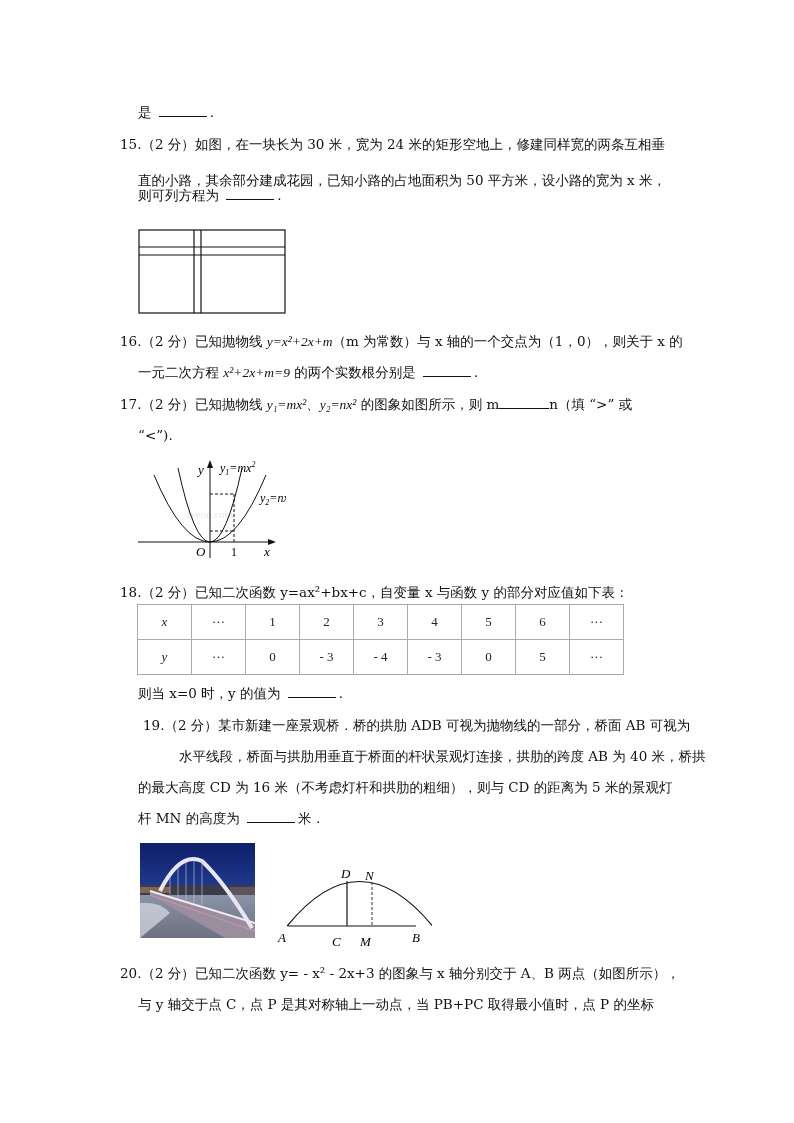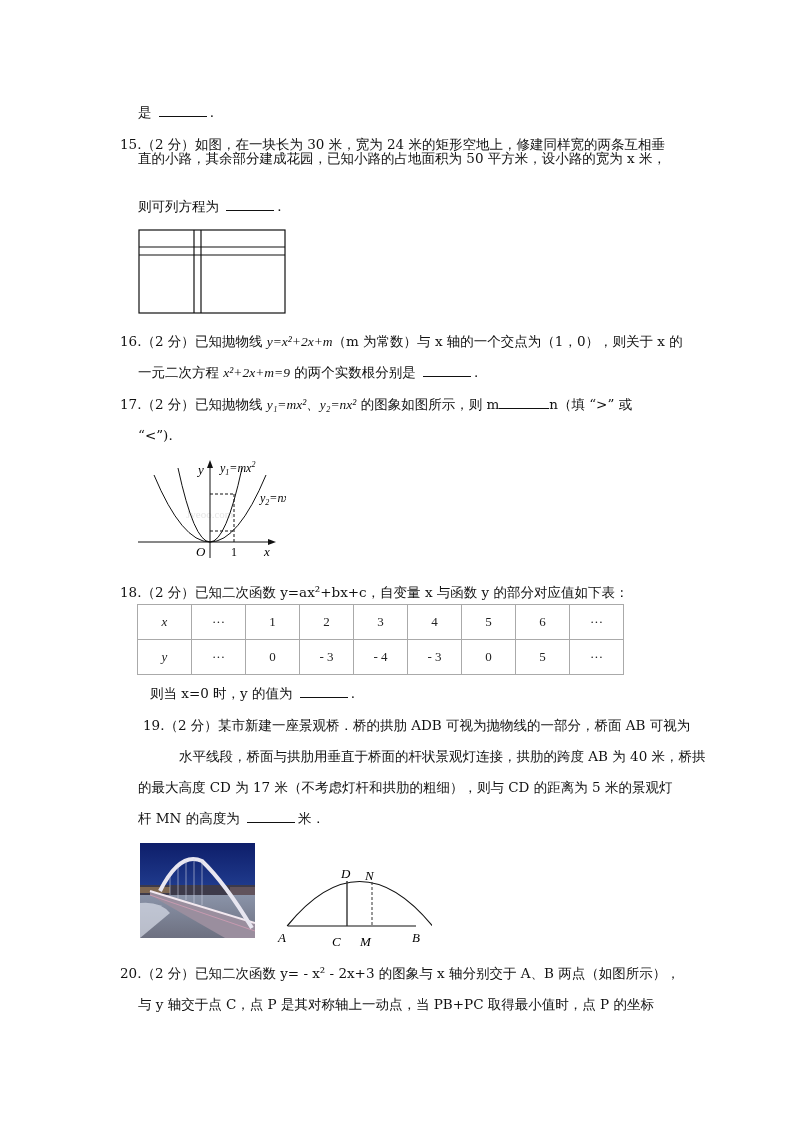--- a/index.html
+++ b/index.html
@@ -17,22 +17,22 @@
 
 <div class="line" style="left:138px;top:102px;">
   <span>是</span>
   <span class="blank"></span><span>.</span>
 </div>
 
 <div>
   <div class="line" style="left:120px;top:134px;">
     <span>15.</span><span>（2 分）</span><span>如图，在一块长为 30 米，宽为 24 米的矩形空地上，修建同样宽的两条互相垂</span>
   </div>
-  <div class="line" style="left:138px;top:148px;">直的小路，其余部分建成花园，已知小路的占地面积为 50 平方米，设小路的宽为 x 米，</div>
-  <div class="line" style="left:138px;top:196px;text-align:center;">
+  <div class="line" style="left:138px;top:170px;">直的小路，其余部分建成花园，已知小路的占地面积为 50 平方米，设小路的宽为 x 米，</div>
+  <div class="line" style="left:138px;top:185px;text-align:center;">
     <span>则可列方程为</span>
     <span class="blank"></span><span>.</span>
   </div>
   <svg style="position:absolute;left:138px;top:229px;" width="150" height="86">
     <rect x="1" y="1" width="146" height="83" fill="none" stroke="#111" stroke-width="1.2"></rect>
     <line x1="1" y1="18" x2="147" y2="18" stroke="#111" stroke-width="1.2"></line>
     <line x1="1" y1="26" x2="147" y2="26" stroke="#111" stroke-width="1.2"></line>
     <line x1="56" y1="1" x2="56" y2="84" stroke="#111" stroke-width="1.2"></line>
     <line x1="63" y1="1" x2="63" y2="84" stroke="#111" stroke-width="1.2"></line>
   </svg>
@@ -96,32 +96,32 @@
       <td>0</td>
       <td>- 3</td>
       <td>- 4</td>
       <td>- 3</td>
       <td>0</td>
       <td>5</td>
       <td>···</td>
     </tr>
   </tbody>
     </table>
-  <div class="line" style="left:150px;top:683px;text-align:right;">
+  <div class="line" style="left:138px;top:683px;text-align:right;">
     <span>则当 x=0 时，y 的值为</span>
     <span class="blank"></span><span>.</span>
   </div>
 </div>
 
 <div>
   <div class="line" style="left:120px;top:715px;margin-left:23px;">
     <span>19.</span><span>（2 分）</span><span>某市新建一座景观桥．桥的拱肋 ADB 可视为抛物线的一部分，桥面 AB 可视为</span>
   </div>
   <div class="line" style="left:138px;top:746px;margin-left:41px;">水平线段，桥面与拱肋用垂直于桥面的杆状景观灯连接，拱肋的跨度 AB 为 40 米，桥拱</div>
-  <div class="line" style="left:138px;top:777px;">的最大高度 CD 为 17 米（不考虑灯杆和拱肋的粗细），则与 CD 的距离为 5 米的景观灯</div>
+  <div class="line" style="left:138px;top:777px;">的最大高度 CD 为 16 米（不考虑灯杆和拱肋的粗细），则与 CD 的距离为 5 米的景观灯</div>
   <div class="line" style="left:138px;top:808px;">
     <span>杆 MN 的高度为</span>
     <span class="blank"></span><span>米．</span>
   </div>
   <div class="photo">
     <svg width="115" height="95">
       <defs>
         <linearGradient id="sky" x1="0" y1="0" x2="0" y2="1">
           <stop offset="0" stop-color="#0e1e6a"></stop>
           <stop offset="0.45" stop-color="#1f3a8c"></stop>

